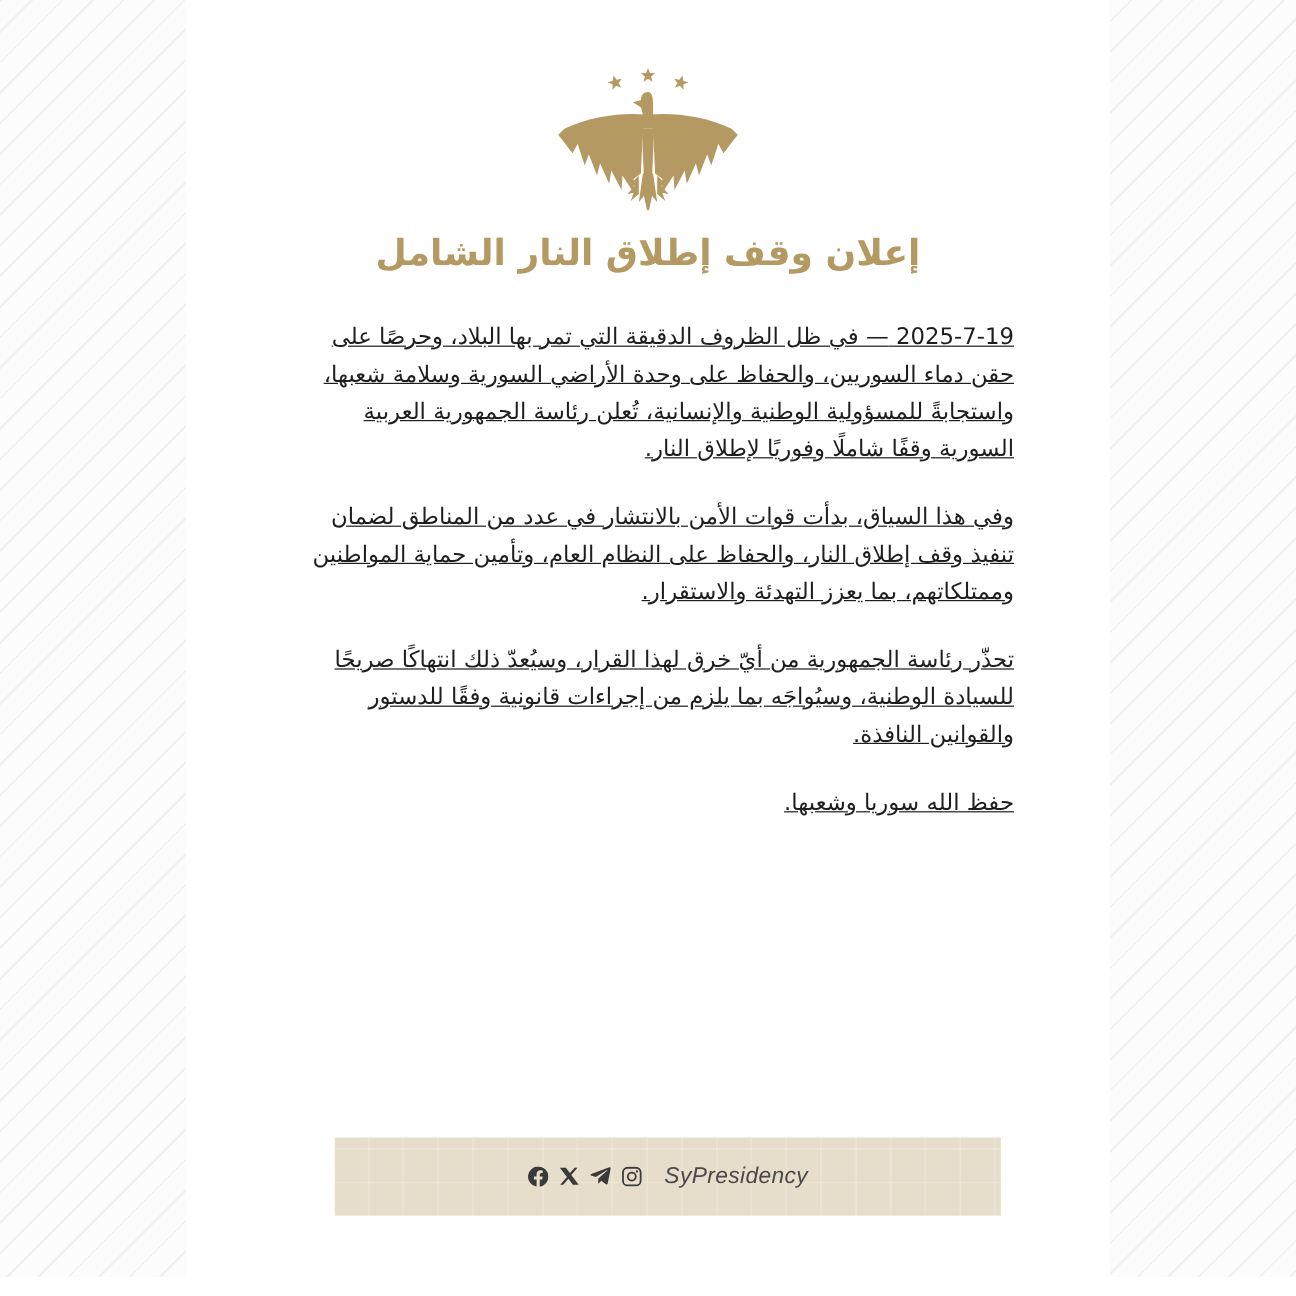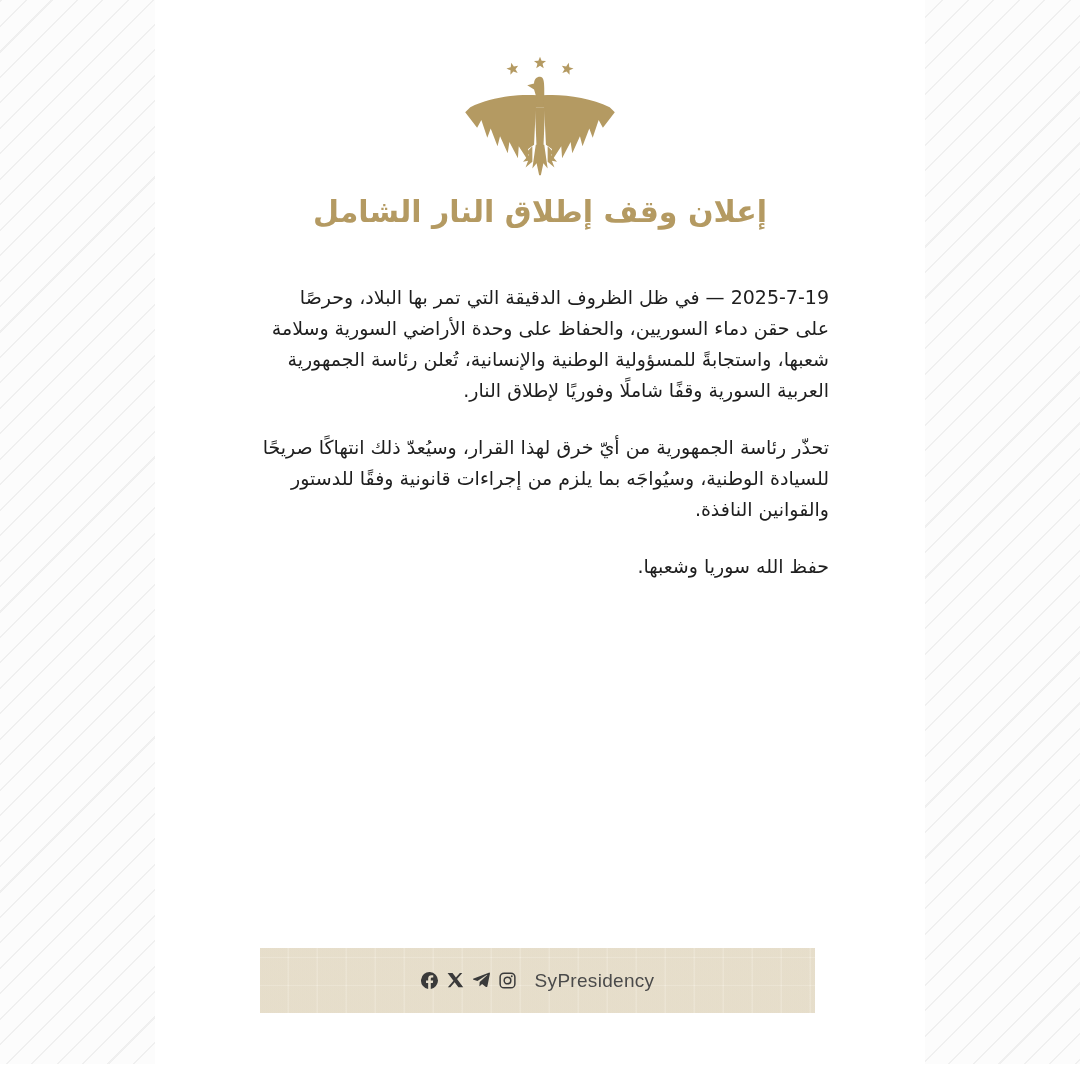--- a/index.html
+++ b/index.html
@@ -32,32 +32,33 @@
     text-align:center;direction:rtl;
     font-size:30px;font-weight:700;color:var(--gold,#b49a62);
     font-family:"DejaVu Sans",sans-serif;
   }
 
   .body-text{
     position:absolute;top:266px;right:80px;width:600px;
     direction:rtl;text-align:right;
     font-size:19px;line-height:31px;color:var(--ink,#1e1e1e);
   }
-  .body-text p{margin:16px;}
+  .body-text p{margin:0;text-decoration:underline;}
   .body-text p + p{margin-top:26px;}
   .date{direction:ltr;unicode-bidi:isolate;}
 
   .footer-band{
-    position:absolute;top:948px;left:105px;width:555px;height:65px;
+    position:absolute;top:948px;left:124px;width:555px;height:65px;
     direction:ltr;
     display:flex;align-items:center;justify-content:center;gap:9px;
     background-color:var(--band_bg,#f1ebdd);
     background-image:
       repeating-linear-gradient(0deg, rgba(184,166,126,0.10) 0 27px, rgba(0,0,0,0) 27px 28px),
       repeating-linear-gradient(90deg, rgba(184,166,126,0.10) 0 27px, rgba(0,0,0,0) 28px 29px);
+    font-style: italic;
   }
   .soc{display:inline-flex;align-items:center;justify-content:center;
     width:17px;height:17px;color:var(--icon_ink,#3a3a3a);}
   .soc svg{width:100%;height:100%;display:block;}
   .handle{
     margin-left:10px;
     font-family:"Liberation Sans","DejaVu Sans",sans-serif;
     font-size:19px;color:var(--band_text,#4a4a4a);letter-spacing:0.3px;
   }
 </style>
@@ -91,20 +92,21 @@
       </svg>
     </div>
 
     <h1 class="title">إعلان وقف إطلاق النار الشامل</h1>
 
     <div class="body-text">
       <p>
         <span class="date">2025-7-19</span>
         <span>— في ظل الظروف الدقيقة التي تمر بها البلاد، وحرصًا على حقن دماء السوريين، والحفاظ على وحدة الأراضي السورية وسلامة شعبها، واستجابةً للمسؤولية الوطنية والإنسانية، تُعلن رئاسة الجمهورية العربية السورية وقفًا شاملًا وفوريًا لإطلاق النار.</span>
       </p>
+      <p>وفي هذا السياق، بدأت قوات الأمن بالانتشار في عدد من المناطق لضمان تنفيذ وقف إطلاق النار، والحفاظ على النظام العام، وتأمين حماية المواطنين وممتلكاتهم، بما يعزز التهدئة والاستقرار.</p>
       <p>تحذّر رئاسة الجمهورية من أيّ خرق لهذا القرار، وسيُعدّ ذلك انتهاكًا صريحًا للسيادة الوطنية، وسيُواجَه بما يلزم من إجراءات قانونية وفقًا للدستور والقوانين النافذة.</p>
       <p>حفظ الله سوريا وشعبها.</p>
     </div>
 
     <div class="footer-band">
       <span class="soc">
         <svg viewBox="0 0 24 24" fill="currentColor">
             <path d="M24 12A12 12 0 1 0 10.1 23.9v-8.4H7.1V12h3V9.3c0-3 1.8-4.7 4.5-4.7 1.3 0 2.7.2 2.7.2v3h-1.5c-1.5 0-2 1-2 1.9V12h3.4l-.5 3.5h-2.9v8.4A12 12 0 0 0 24 12z"></path>
           </svg>
       </span>

